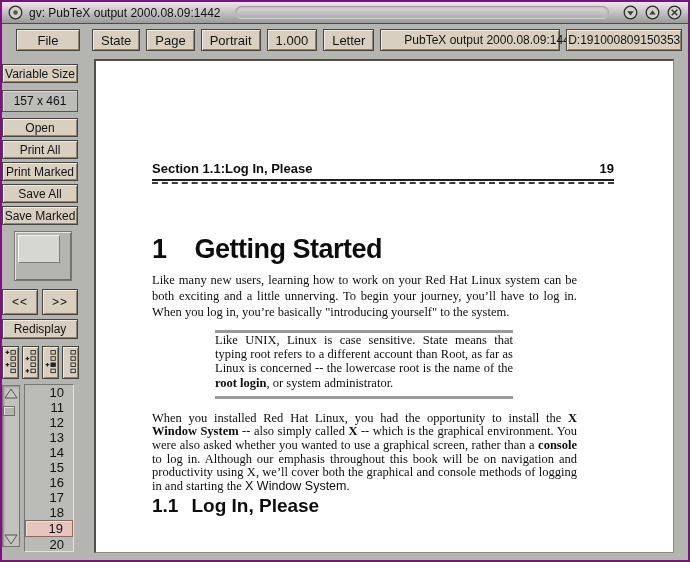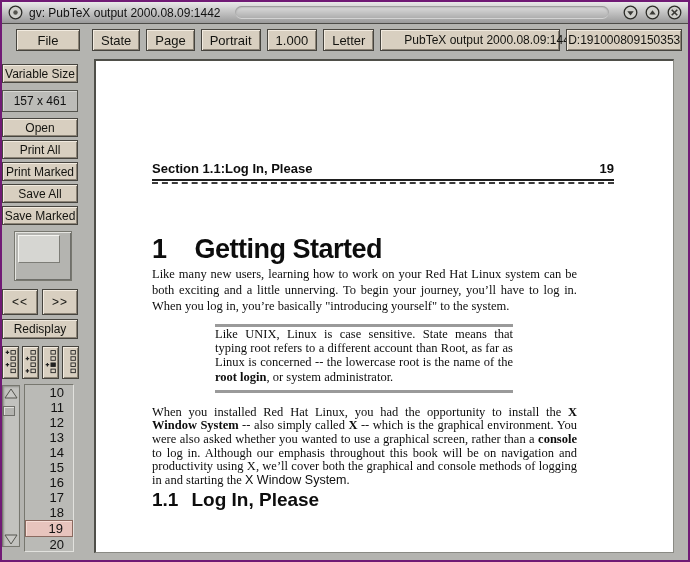--- a/index.html
+++ b/index.html
@@ -94,21 +94,21 @@
     overflow:hidden; cursor:default;
   }
   .page { position:absolute; inset:0; background:#fff; }
   .content { padding-top:100px; margin-left:56px; width:462px; color:#0d0d0d; }
   .runhead { display:flex; justify-content:space-between; font-weight:bold; font-size:13px; }
   .rule-solid { height:2px; background:#1f1f1f; margin-top:3px; }
   .rule-dash  { height:0; border-top:2px dashed #3c3c3c; margin-top:1px; }
   .h1 { margin-top:52px; font-weight:bold; font-size:27px; line-height:27px; letter-spacing:-0.5px; }
   .h1 .num { margin-right:28px; }
   .serif { font-family:"Liberation Serif", serif; font-size:12.5px; text-align:justify; }
-  .para1 { margin-top:3px; width:425px; line-height:16px; }
+  .para1 { margin-top:9px; width:425px; line-height:16px; }
   .note { margin:10px 0 0 63px; width:298px; }
   .noterule { height:3px; background:#9a9a9a; }
   .notetitle { text-align:center; font-weight:bold; font-size:13px; margin:5px 0 4px 0; }
   .notebody { line-height:14.2px; margin-bottom:6px; }
   .para2 { margin-top:13px; width:425px; line-height:13.6px; }
   .sansword { font-family:"Liberation Sans", sans-serif; font-size:12.5px; }
   .h2 { margin-top:2px; font-weight:bold; font-size:19px; }
   .h2 .num { margin-right:13px;text-align:right; }
   b { font-weight:bold; }
 </style>

